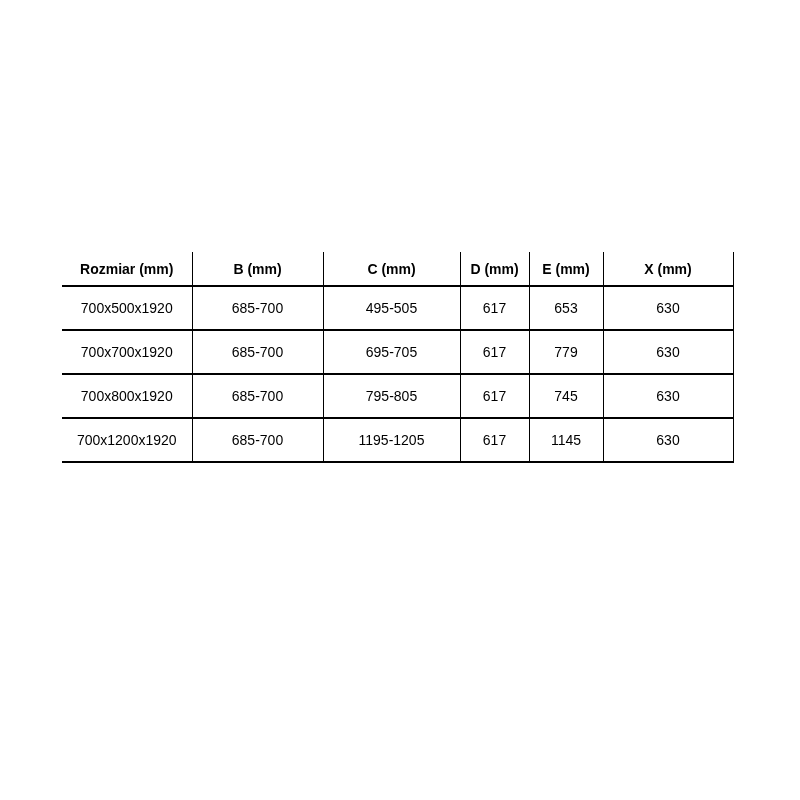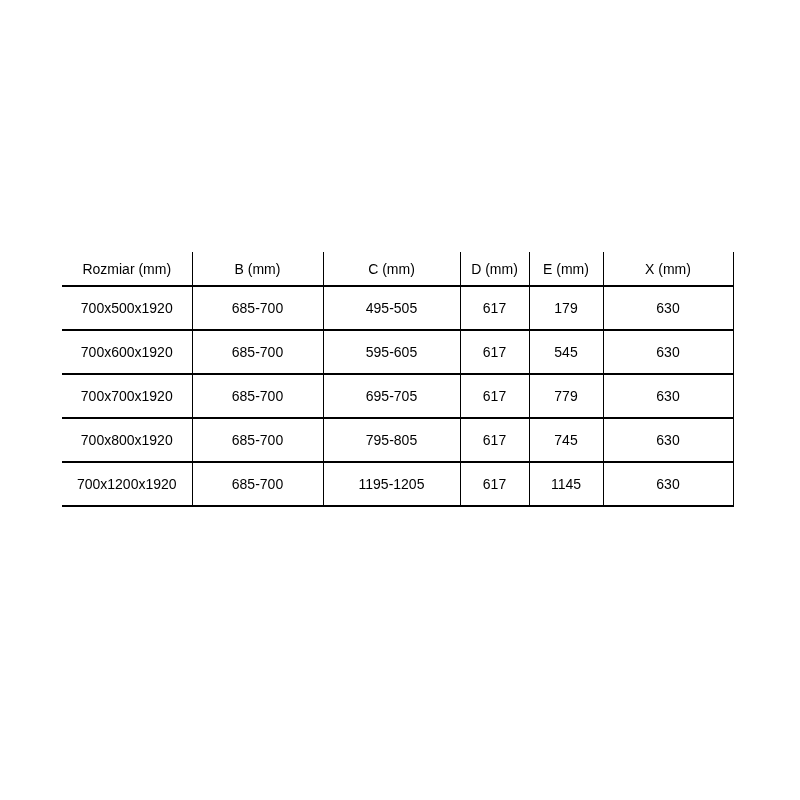--- a/index.html
+++ b/index.html
@@ -30,21 +30,21 @@
     border-bottom-width: 2px;
     text-align: center;
     vertical-align: middle;
     padding: 0 4px;
     font-size: 14px;
     white-space: nowrap;
     overflow: hidden;
   }
   table.spec thead th {
     border-top: none;
-    font-weight: 400;
+    font-weight: 700;
   }
   table.spec th:first-child,
   table.spec td:first-child {
     border-left: none;
   }
   table.spec thead tr { height: 34px; }
   table.spec tbody tr { height: 44px; }
 </style>
 </head>
 <body>
@@ -68,29 +68,21 @@
           <th>E (mm)</th>
           <th>X (mm)</th>
         </tr>
     </thead>
     <tbody>
         <tr>
           <td>700x500x1920</td>
           <td>685-700</td>
           <td>495-505</td>
           <td>617</td>
-          <td>179</td>
-          <td>630</td>
-        </tr>
-        <tr>
-          <td>700x600x1920</td>
-          <td>685-700</td>
-          <td>595-605</td>
-          <td>617</td>
-          <td>545</td>
+          <td>653</td>
           <td>630</td>
         </tr>
         <tr>
           <td>700x700x1920</td>
           <td>685-700</td>
           <td>695-705</td>
           <td>617</td>
           <td>779</td>
           <td>630</td>
         </tr>

